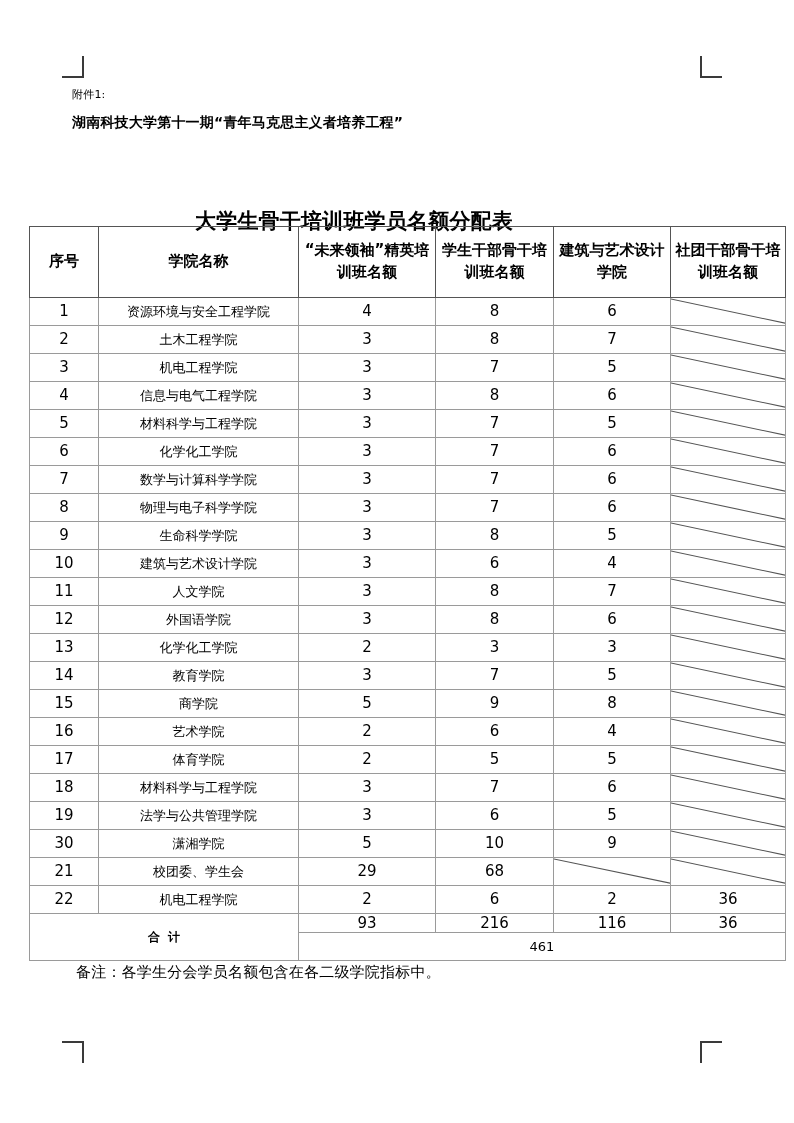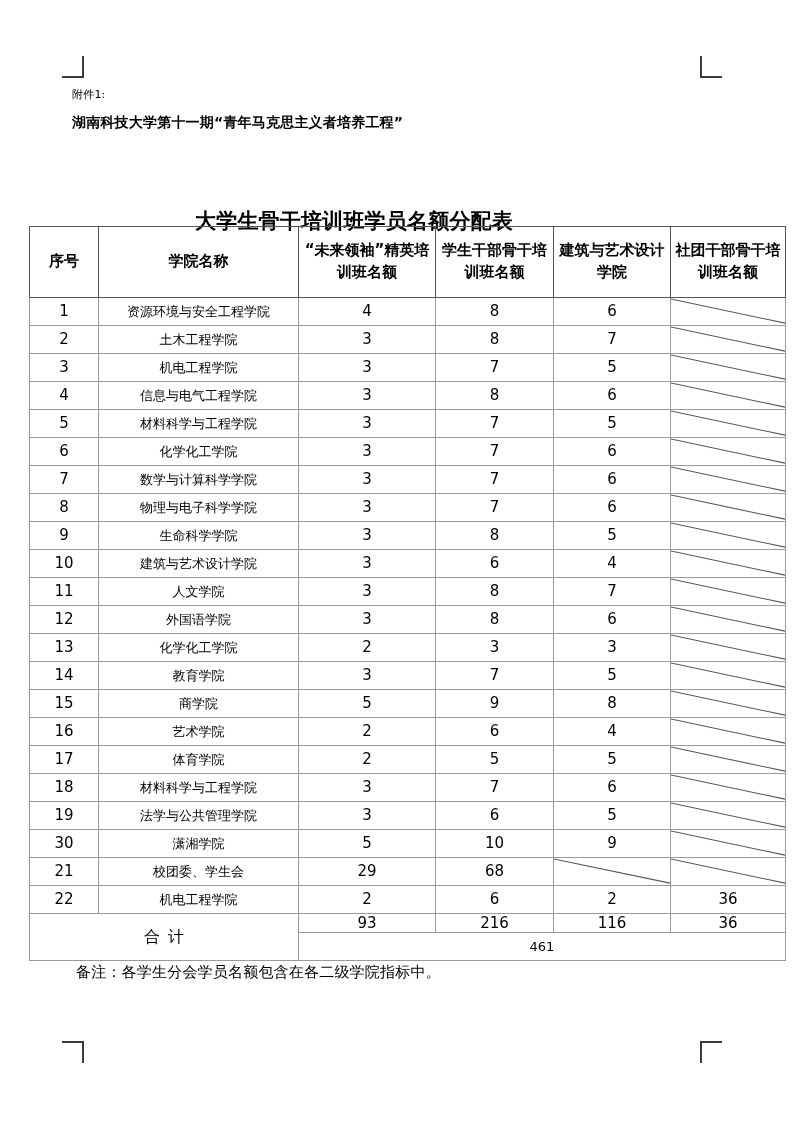--- a/index.html
+++ b/index.html
@@ -136,22 +136,22 @@
     height: 100%;
     display: block;
   }
   td.slash .diag line {
     stroke: #555555;
     stroke-width: 1.1;
   }
 
   
   td.total-label {
-    font-size: 16px;
-    font-weight: normal;
+    font-size: 12px;
+    font-weight: bold;
     letter-spacing: 8px;
     text-indent: 8px;
   }
   td.total-num {
     font-size: 15px;
   }
   td.grand-total {
     font-size: 13px;
     height: 27px;
     line-height: 27px;

